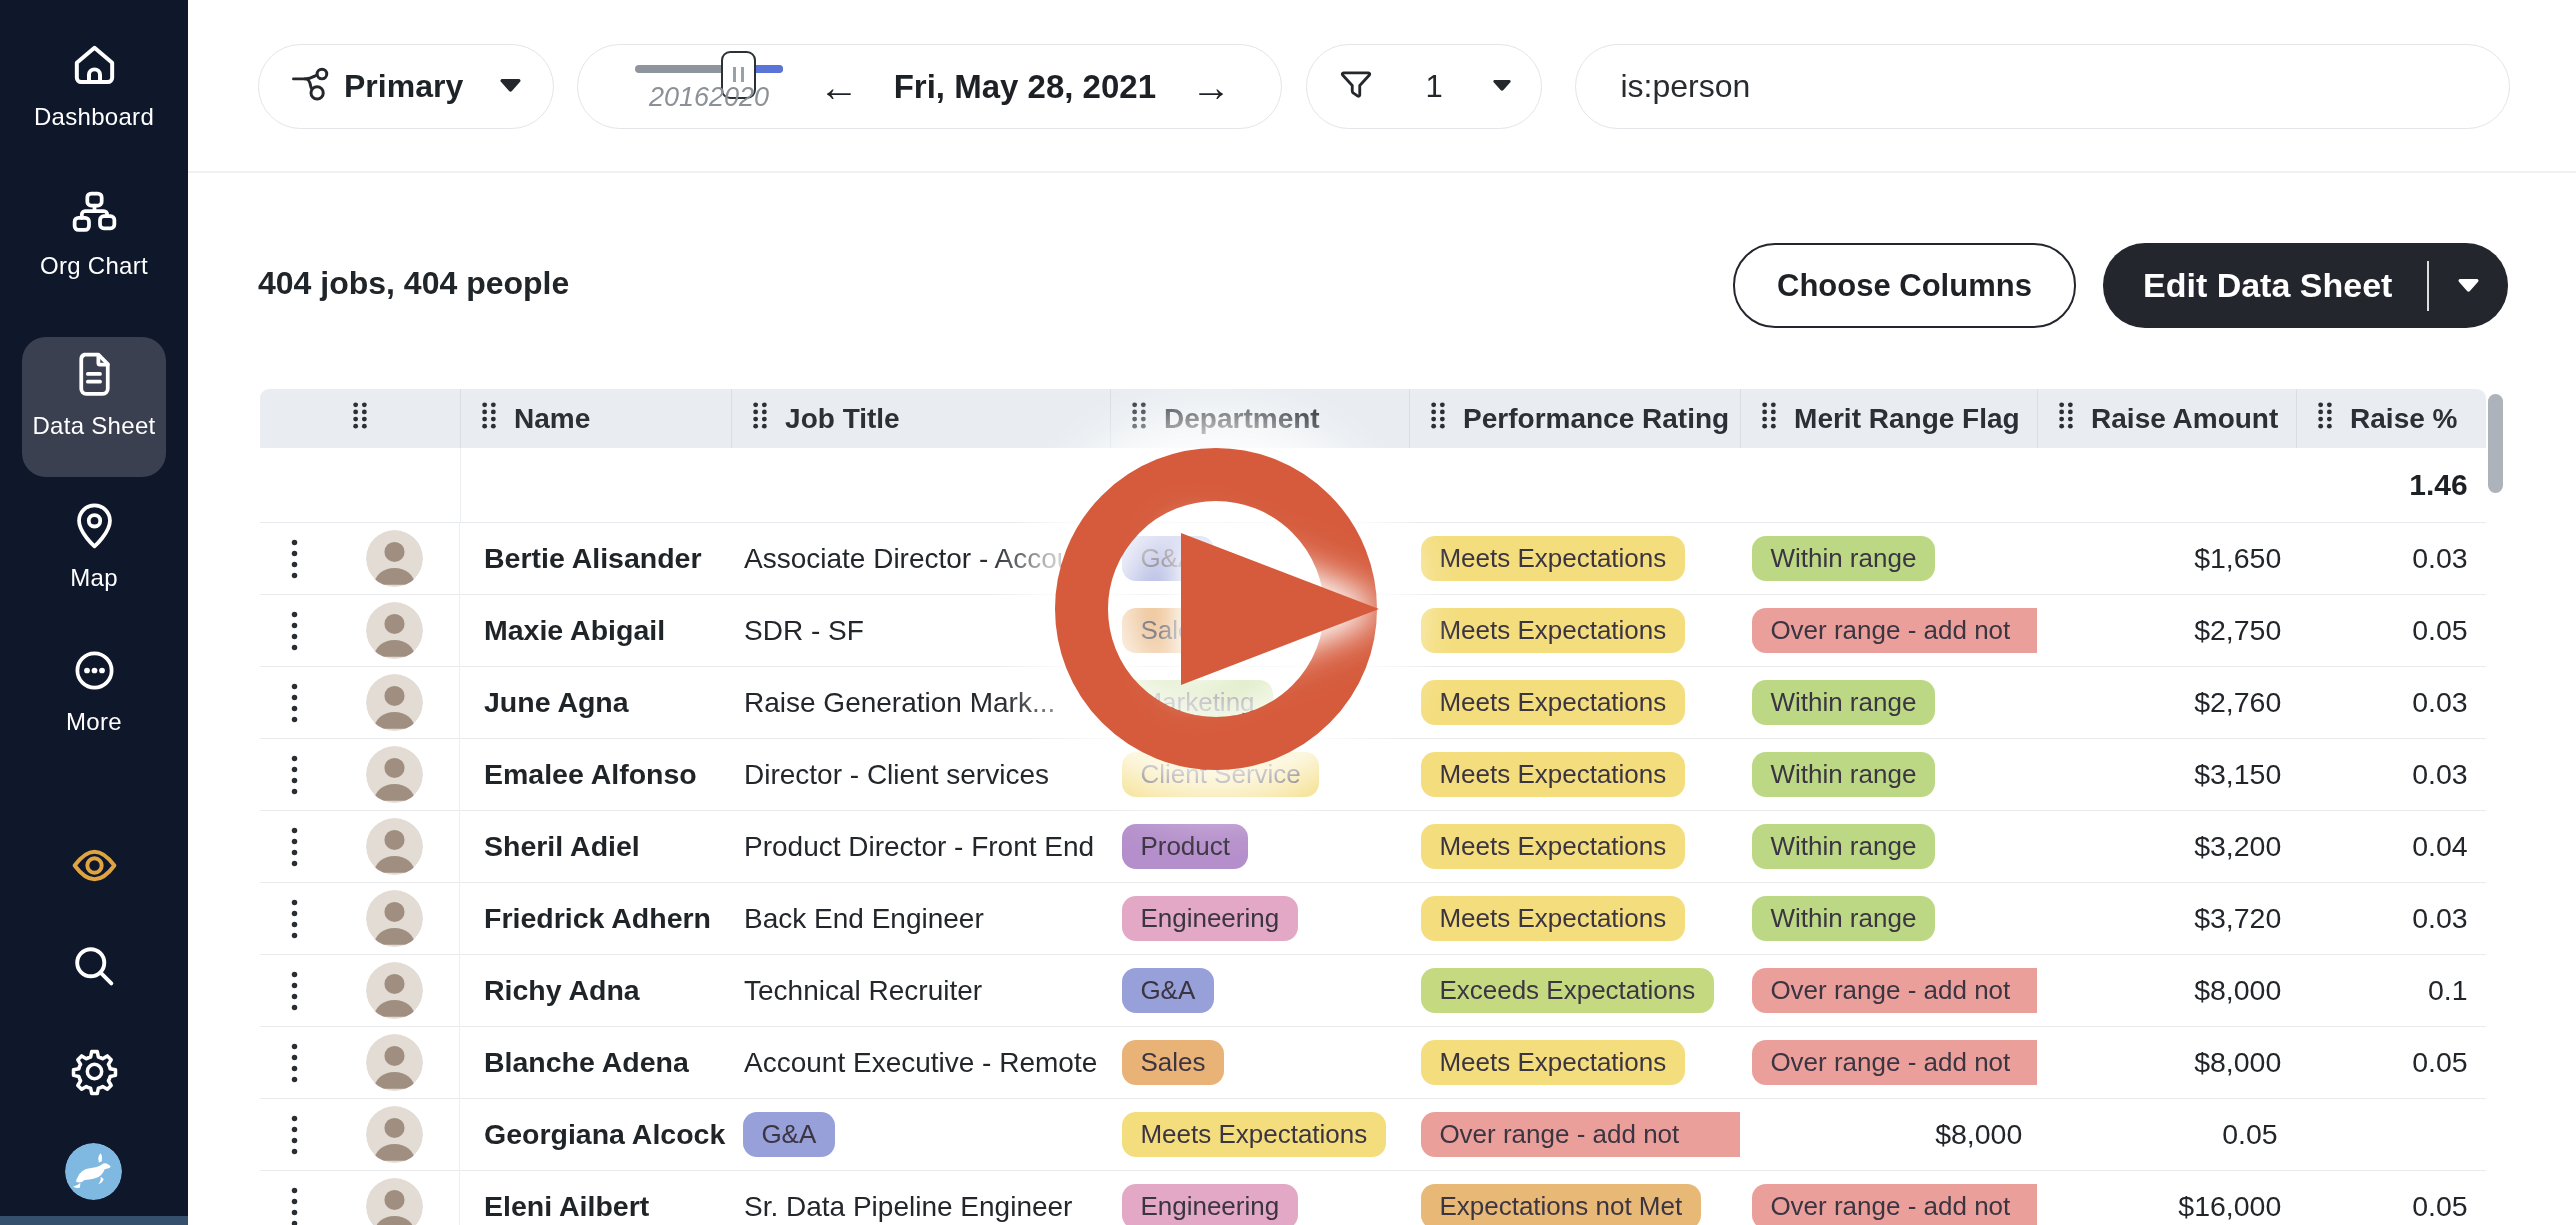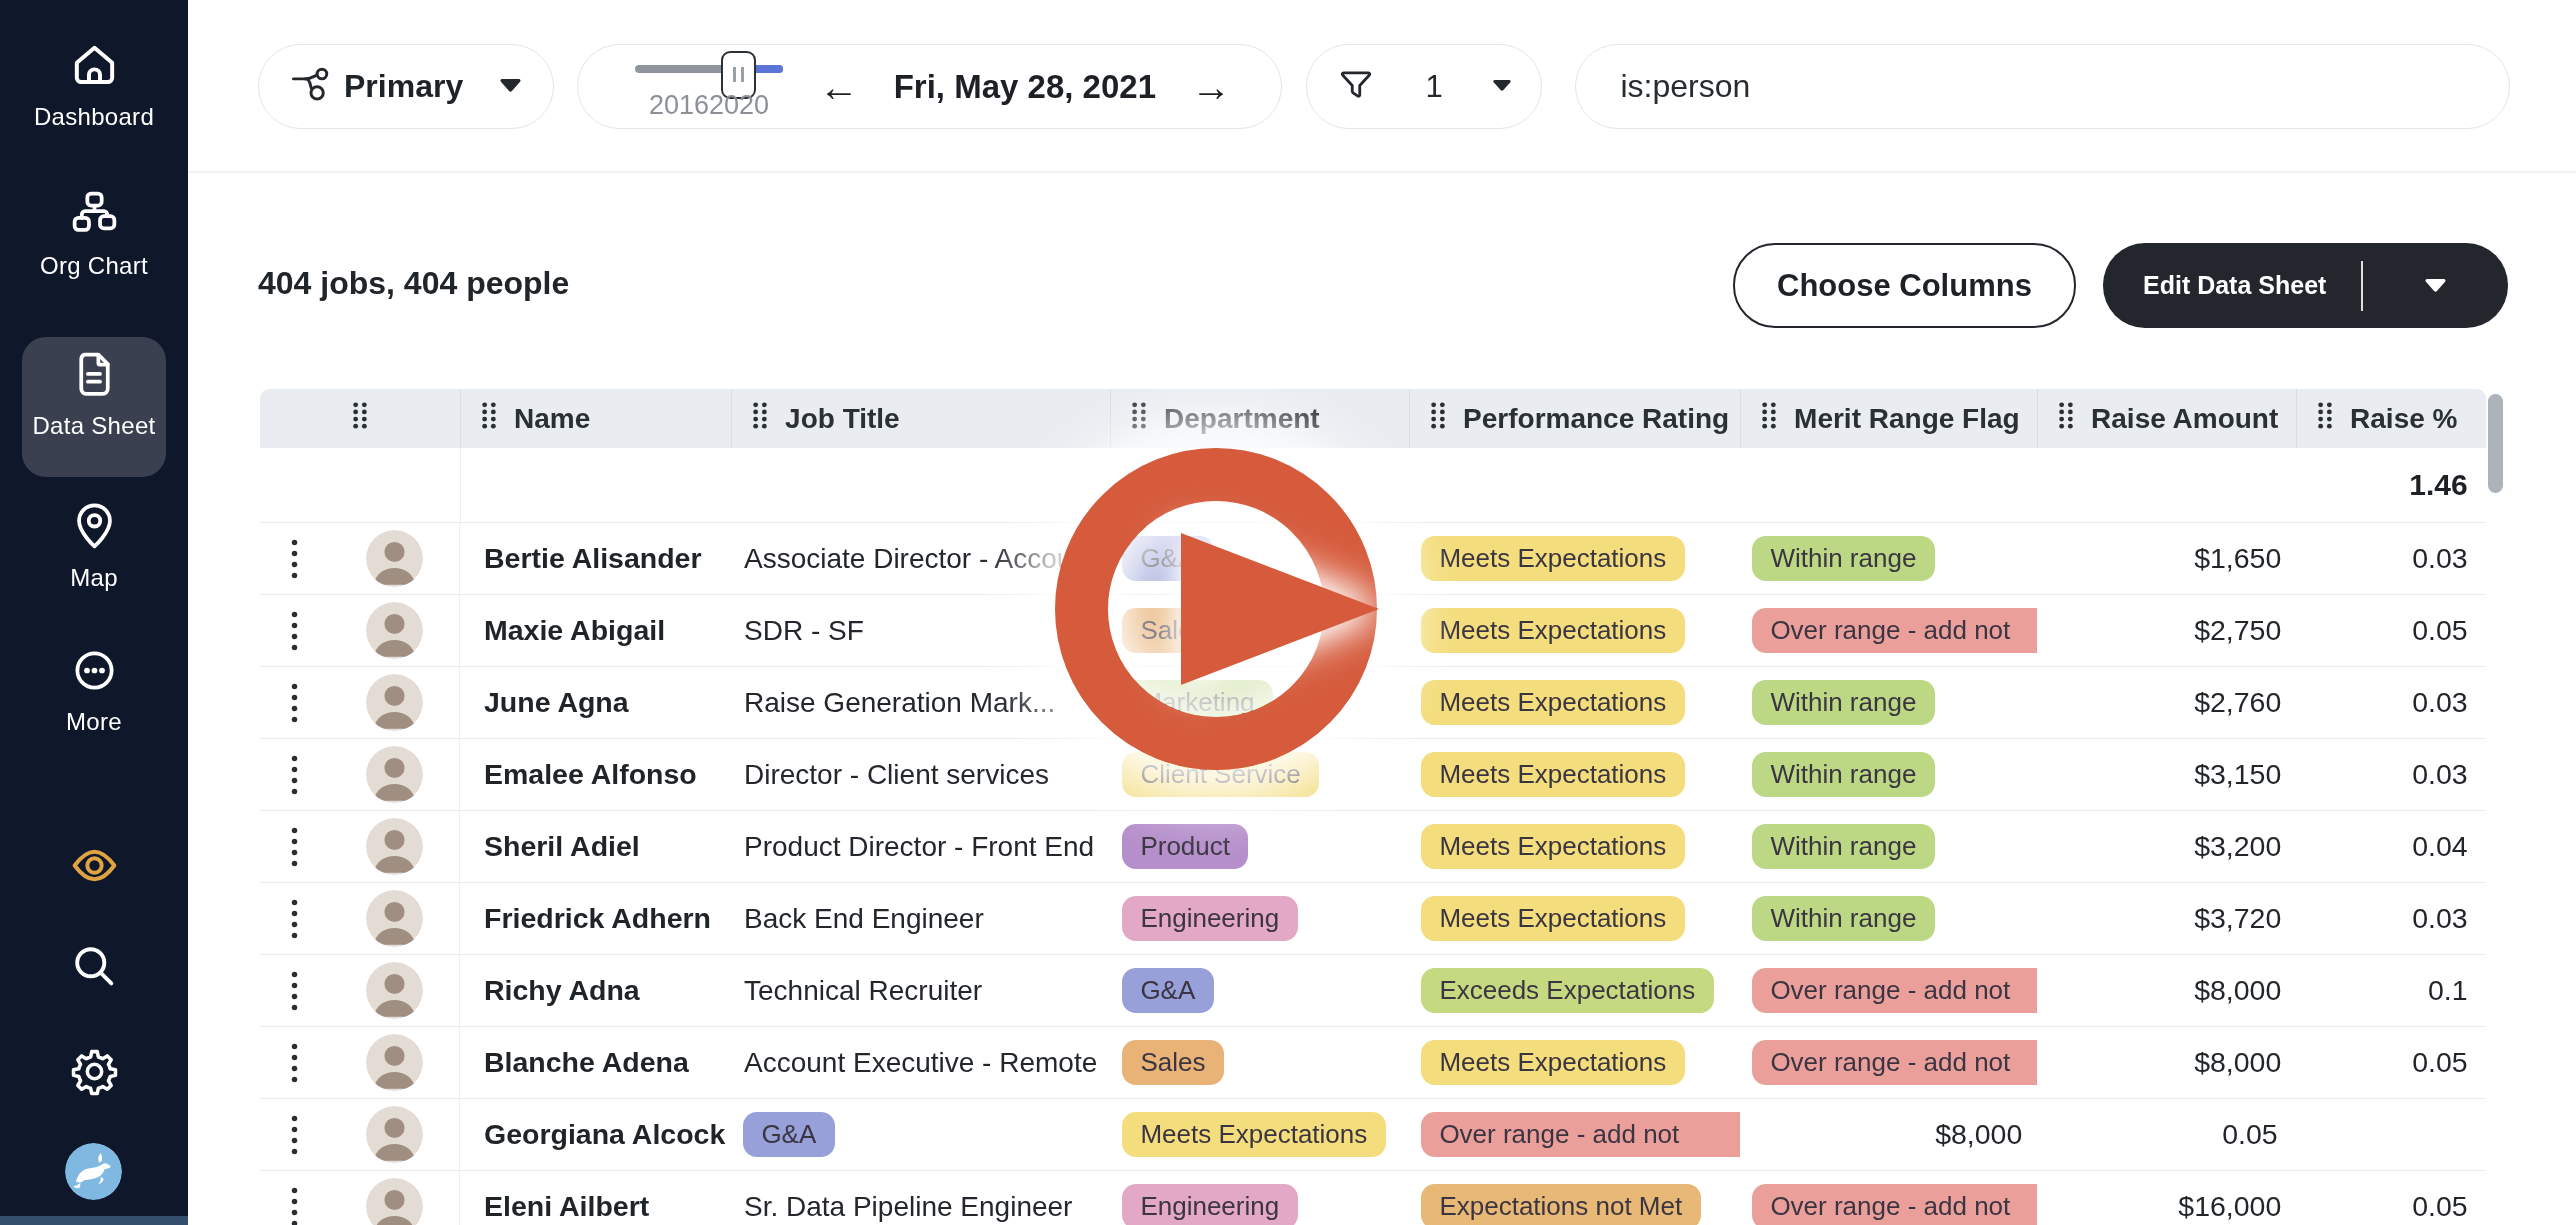--- a/index.html
+++ b/index.html
@@ -21,38 +21,38 @@
   .pill-primary{left:258px;width:296px;padding:0 31px;gap:12px;cursor:pointer;}
   .pill-primary .plabel{font-size:32px;font-weight:bold;color:#1e2327;}
   .pill-timeline{left:577px;width:705px;}
   .slider-wrap{position:relative;width:156px;height:100%;margin-left:53px;}
   .slider-track{position:absolute;left:3.7px;right:3.7px;top:20px;height:8.3px;background:#8f959c;border-radius:4.6px;}
   .slider-fill{position:absolute;right:3.7px;top:20px;width:44px;height:8.3px;background:#5b74d8;border-radius:4.6px;}
   .slider-handle{position:absolute;left:90px;top:5.5px;width:35px;height:48px;background:#fff;
     border:2.8px solid #2c3136;border-radius:9.2px;box-sizing:border-box;cursor:grab;
     display:flex;align-items:center;justify-content:center;gap:4.6px;}
   .slider-handle i{display:block;width:2.8px;height:14.7px;background:#9aa0a8;}
-  .slider-years{position:absolute;left:0;width:100%;bottom:7px;text-align:center;font-size:27px;color:#8b9197;}
+  .slider-years{position:absolute;left:0;width:100%;bottom:15px;text-align:center;font-size:27px;color:#8b9197;font-style:italic;}
   .date-nav{display:flex;align-items:center;margin-left:auto;padding-right:50px;gap:35px;}
   .arrow-btn{font-size:40px;font-weight:bold;color:#1d2125;cursor:pointer;line-height:1;}
   .date-label{font-size:33px;font-weight:bold;color:#1d2125;white-space:nowrap;}
   .pill-filter{left:1306px;width:236px;padding:0 29px;justify-content:space-between;cursor:pointer;}
   .filter-count{font-size:31px;color:#24282d;}
   .pill-search{left:1575px;width:935px;padding:0 7.4px;}
   .pill-search input{border:none;outline:none;background:transparent;width:100%;font-size:32px;
     color:#272c31;padding:0 0 0 37px;font-family:"Liberation Sans",sans-serif;}
   .top-divider{position:absolute;left:188px;top:171px;right:0;height:1.8px;background:#eff1f4;}
   
   .jobs-summary{position:absolute;left:258px;top:265px;font-size:32px;font-weight:bold;color:#20252a;}
   .btn-outline{position:absolute;left:1733px;top:243px;height:85px;padding:0 42px;background:#fff;
     border:2.8px solid #23272d;border-radius:42px;display:flex;align-items:center;box-sizing:border-box;
     font-size:31px;font-weight:bold;color:#1e2227;cursor:pointer;}
   .btn-dark{position:absolute;left:2103px;top:243px;width:405px;height:85px;background:#23272d;
     border-radius:42px;display:flex;align-items:center;color:#fff;cursor:pointer;}
-  .btn-dark .blabel{font-size:25px;font-weight:bold;padding-left:40px;}
+  .btn-dark .blabel{font-size:34px;font-weight:bold;padding-left:40px;}
   .btn-dark .bdivider{margin-left:35px;width:1.8px;height:50px;background:rgba(255,255,255,.85);}
   .btn-dark .bcaret{flex:1;display:flex;justify-content:center;}
   
   .table{position:absolute;left:260px;top:389px;width:2226px;z-index:5;}
   .grid-cols{display:grid;grid-template-columns:200px 271px 379px 299px 331px 297px 259px 190px;}
   .thead{height:59px;background:#e9edf1;border-radius:9.2px 9.2px 0 0;}
   .hcell{display:flex;align-items:center;gap:14.7px;padding-left:18.4px;font-size:28px;font-weight:bold;
     color:#2b3036;border-left:1.8px solid #d9dee3;box-sizing:border-box;cursor:pointer;white-space:nowrap;overflow:hidden;}
   .hcell.first{border-left:none;justify-content:center;padding-left:0;}
   .summary-row{position:relative;height:74px;border-bottom:1.8px solid #e7eaee;background:#fff;}

